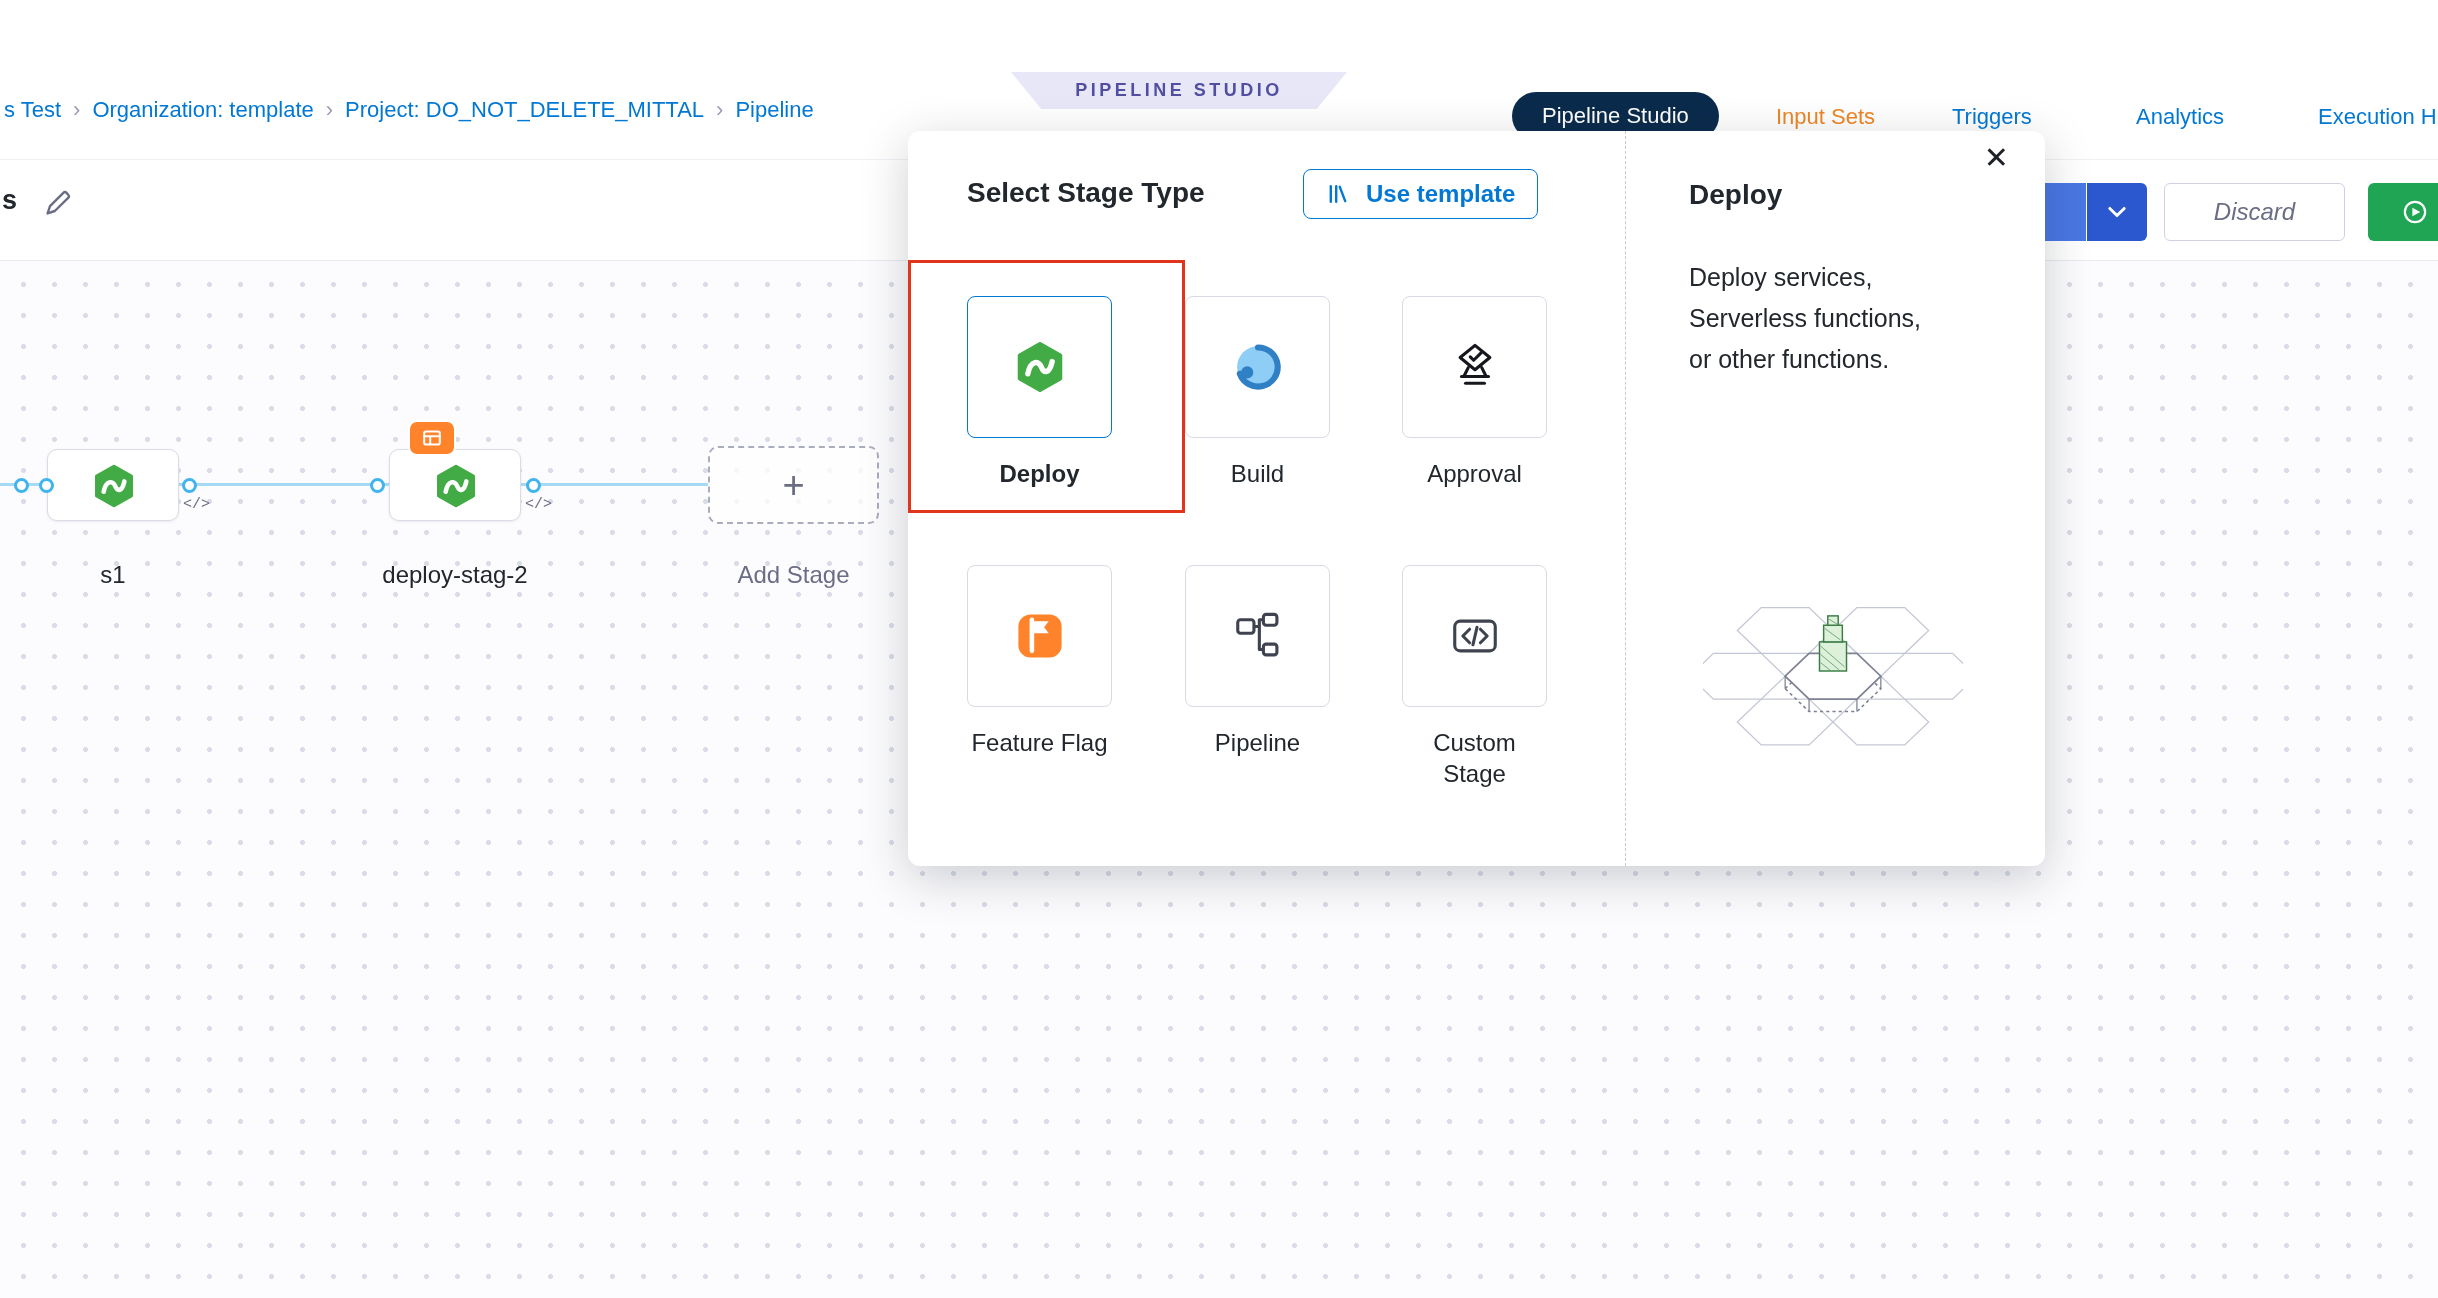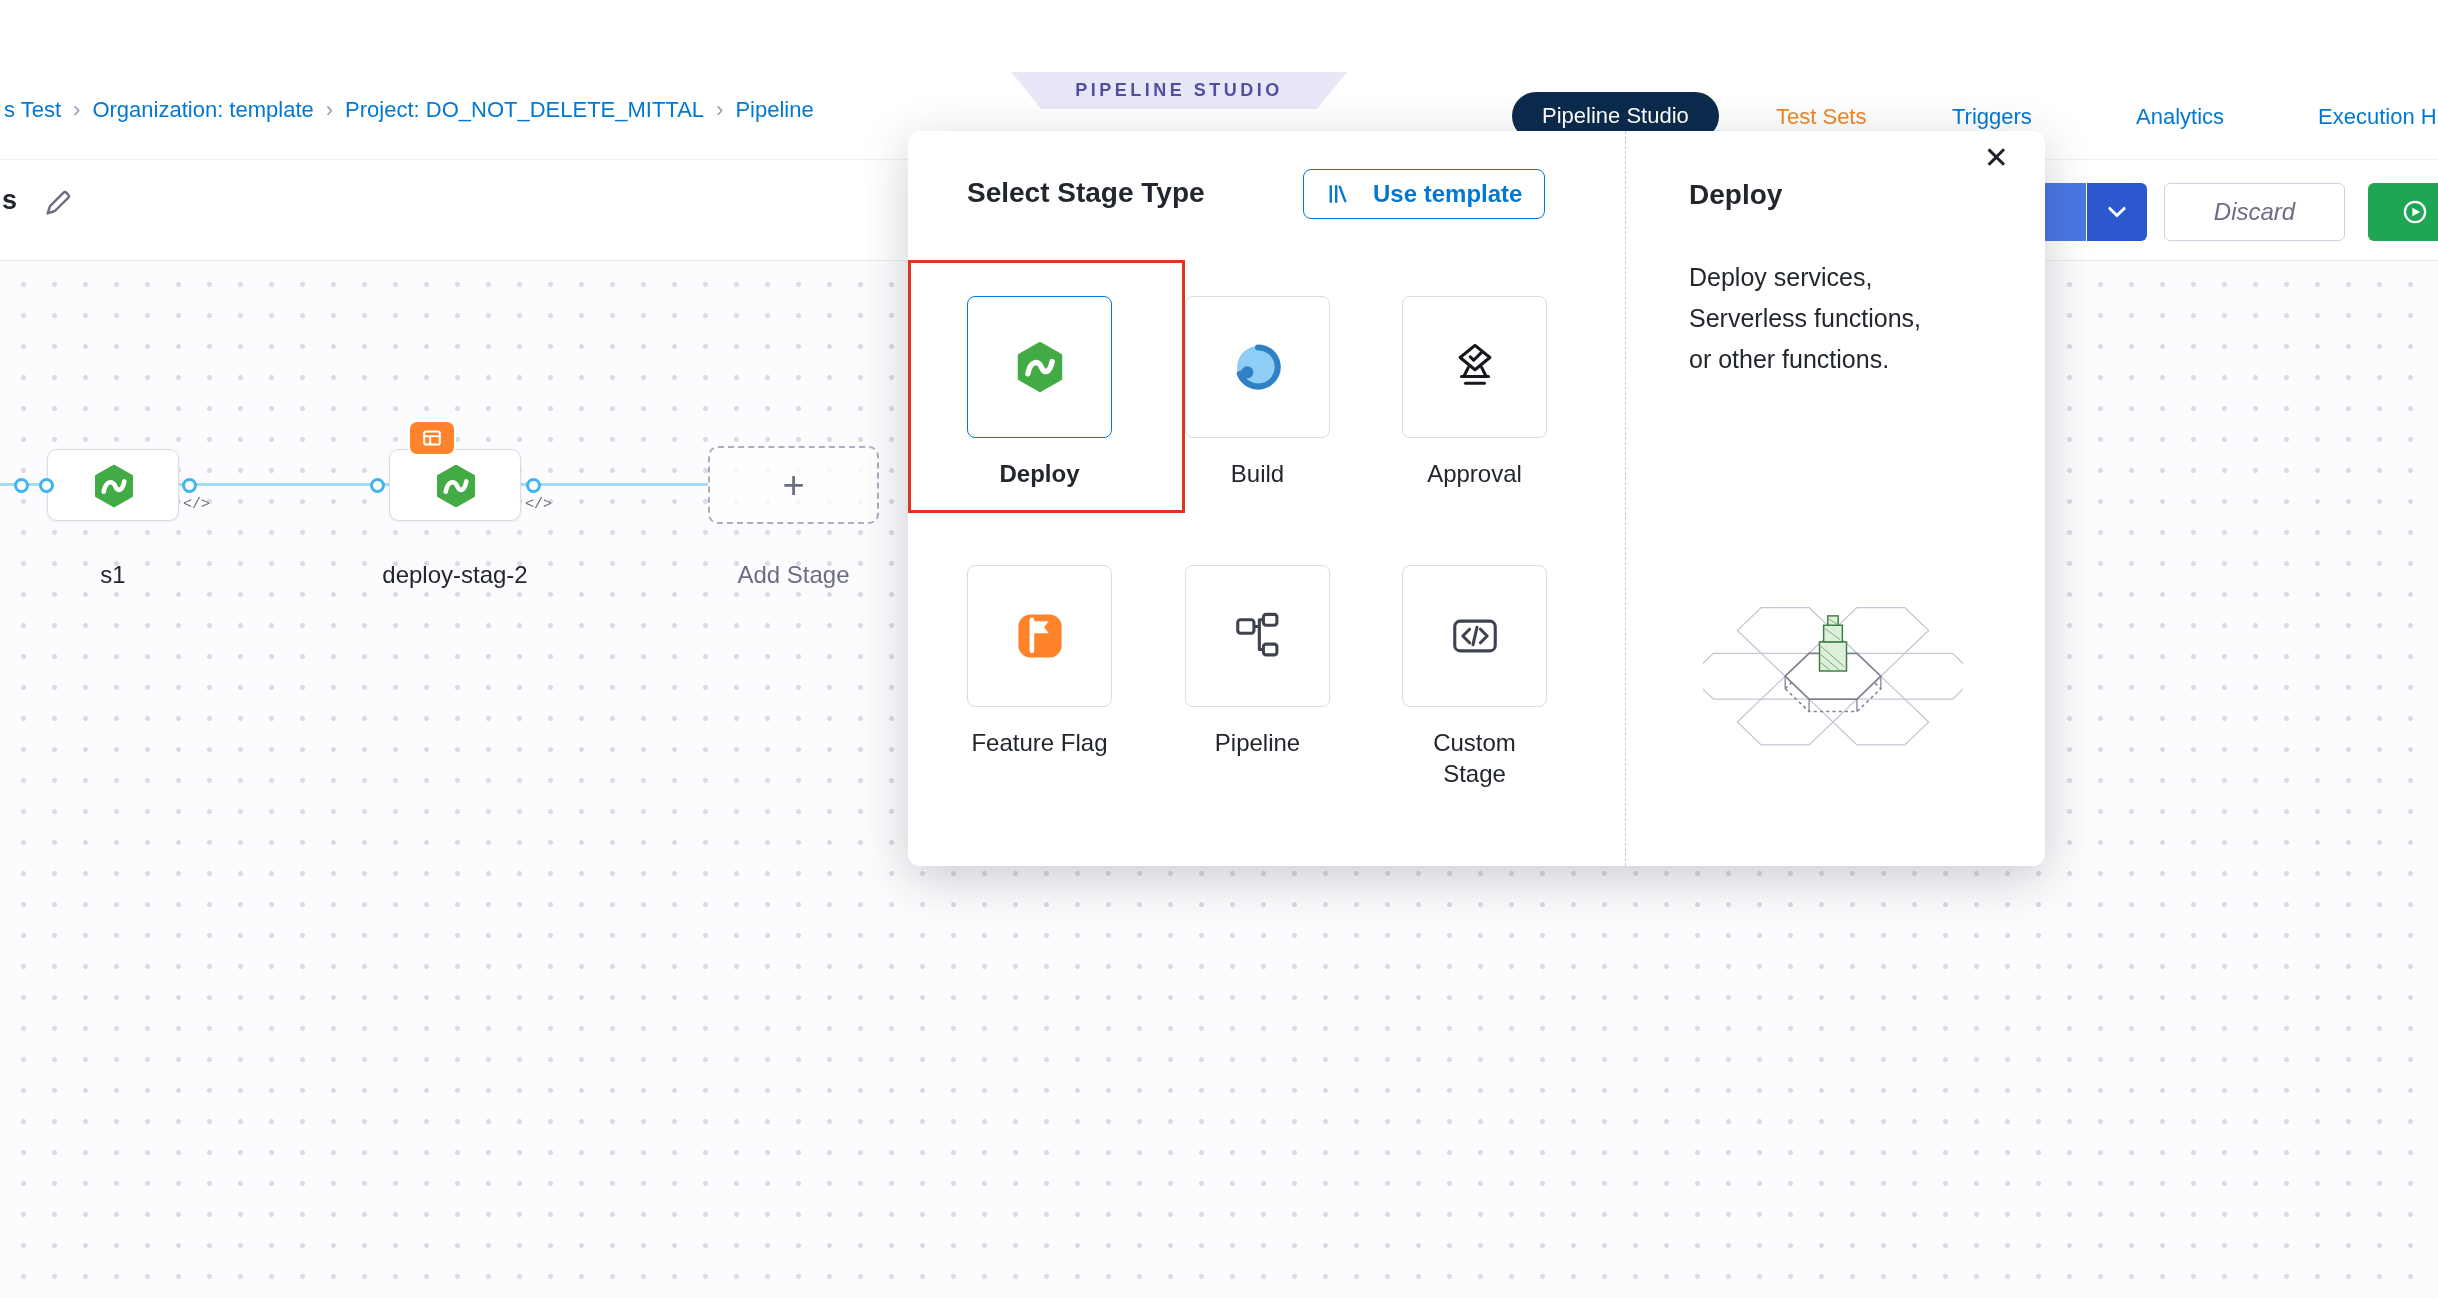--- a/index.html
+++ b/index.html
@@ -51,21 +51,21 @@
   .add-box { left:708px; top:185px; width:171px; height:78px; border:2px dashed #aaacbf; border-radius:10px;
              background:rgba(255,255,255,.75); display:flex; align-items:center; justify-content:center;
              color:#6b6d85; font-size:38px; font-weight:300; z-index:2; cursor:pointer; }
 
   
   .modal { left:908px; top:131px; width:1137px; height:735px; background:#fff; border-radius:12px;
            box-shadow:0 12px 48px rgba(31,37,49,.22); z-index:40; }
   .modal-close { right:36px; top:12px; font-size:30px; color:#1d2026; cursor:pointer; line-height:1; }
   .modal-title { left:59px; top:46px; font-size:28px; font-weight:700; }
   .btn-template { left:395px; top:38px; height:50px; padding:0 22px; border:1.5px solid #0278d5; border-radius:8px;
-                  color:#0278d5; font-size:24px; font-weight:600; display:flex; align-items:center; gap:23px;
+                  color:#0278d5; font-size:24px; font-weight:600; display:flex; align-items:center; gap:16px;
                   background:#fff; cursor:pointer; }
   .type-card { width:145px; height:142px; background:#fff; border:1px solid #d9dae5; border-radius:8px;
                display:flex; align-items:center; justify-content:center; cursor:pointer; }
   .type-card.sel { border:1.5px solid #0278d5; }
   .tc1{left:59px;top:165px} .tc2{left:277px;top:165px} .tc3{left:494px;top:165px}
   .tc4{left:59px;top:434px} .tc5{left:277px;top:434px} .tc6{left:494px;top:434px}
   .type-label { width:145px; text-align:center; font-size:24px; line-height:31px; color:#22272d; }
   .tl1{left:59px;top:327px;font-weight:700} .tl2{left:277px;top:327px} .tl3{left:494px;top:327px}
   .tl4{left:59px;top:596px} .tl5{left:277px;top:596px} .tl6{left:494px;top:596px}
   .hl-red { left:0; top:129px; width:277px; height:253px; border:3px solid #e0351b; pointer-events:none; z-index:6; }
@@ -146,21 +146,21 @@
   <div class="abs crumbs">
     <span class="crumb">s Test</span>
     <span class="crumb-sep">›</span>
     <span class="crumb">Organization: template</span>
     <span class="crumb-sep">›</span>
     <span class="crumb">Project: DO_NOT_DELETE_MITTAL</span>
     <span class="crumb-sep">›</span>
     <span class="crumb">Pipeline</span>
   </div>
   <div class="abs tab-pill">Pipeline Studio</div>
-  <span class="abs tab tab-input-sets">Test Sets</span>
+  <span class="abs tab tab-input-sets">Input Sets</span>
   <span class="abs tab tab-triggers">Triggers</span>
   <span class="abs tab tab-analytics">Analytics</span>
   <span class="abs tab tab-exec">Execution History</span>
 </div>
 <div class="abs wedge">PIPELINE STUDIO</div>
 
 <div class="abs row2">
   <span class="abs name-frag">s</span>
   <span class="abs edit-btn">
     <svg width="32" height="32">

